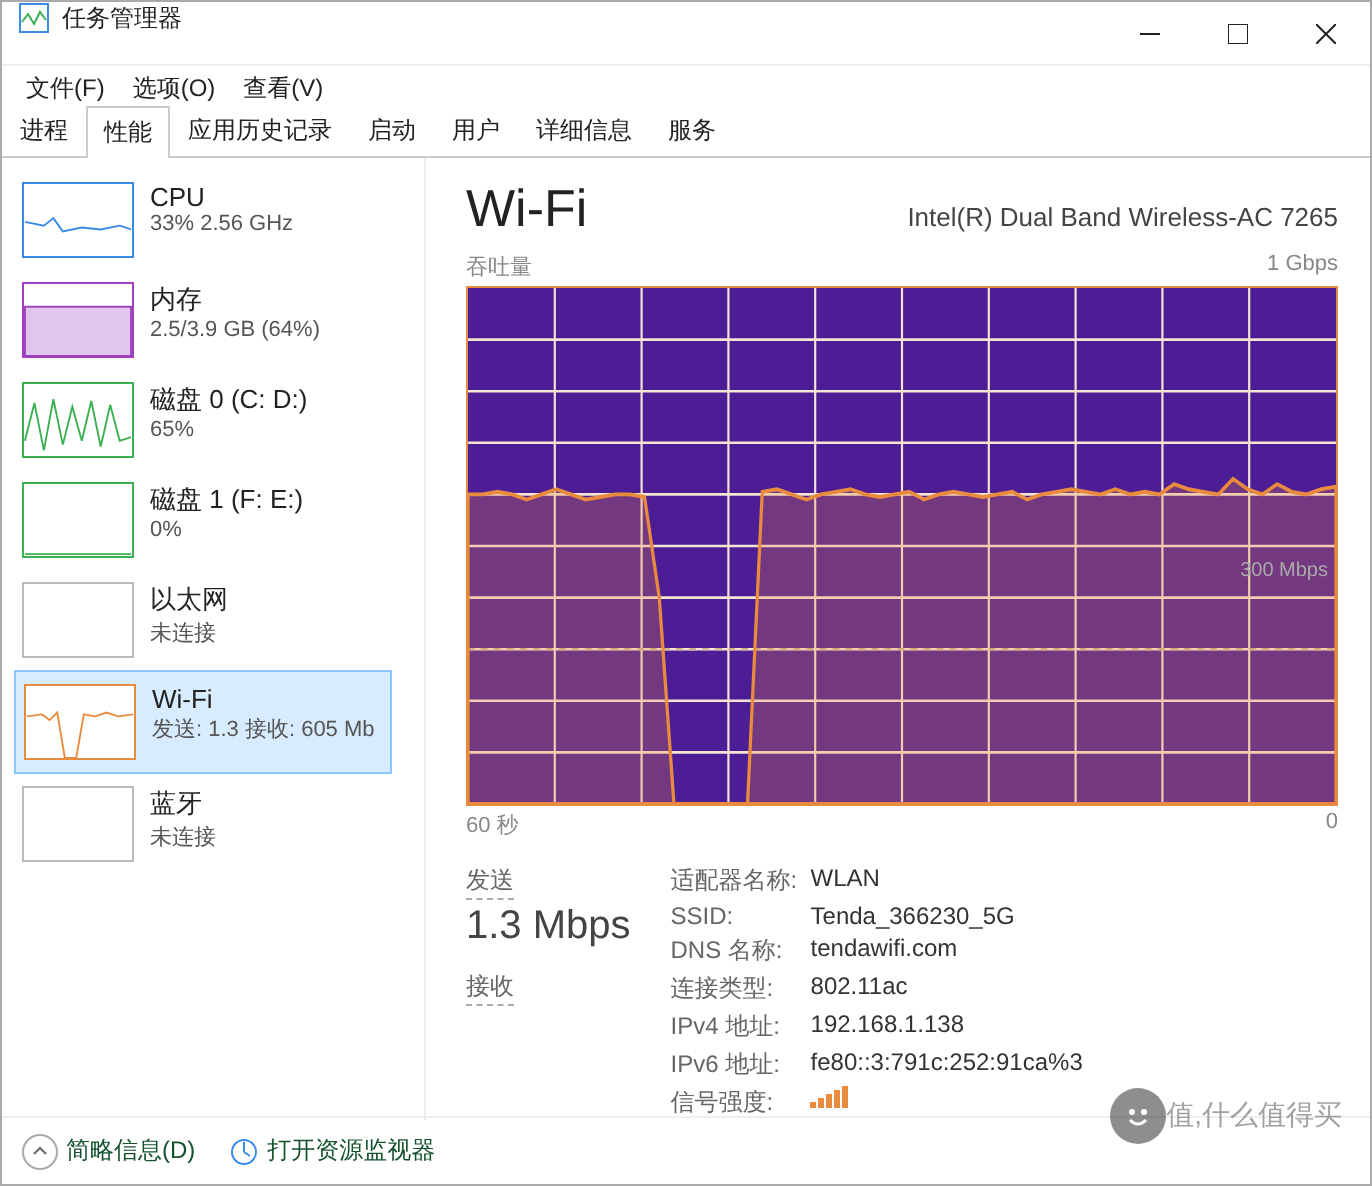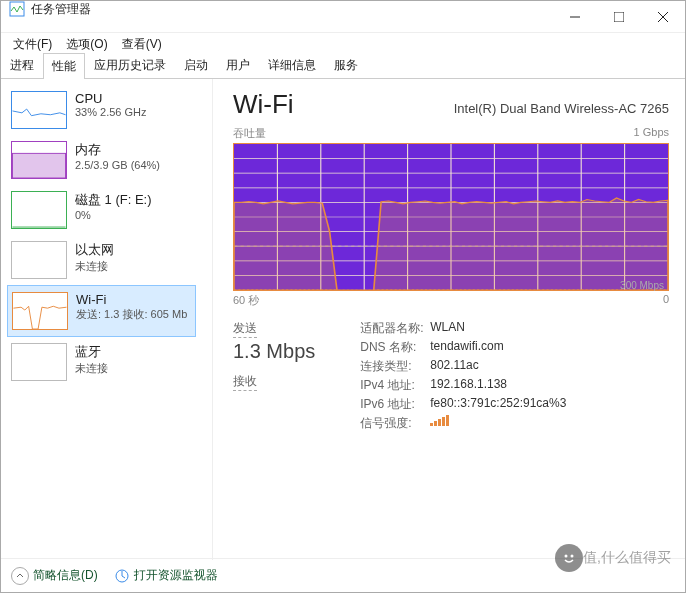--- a/index.html
+++ b/index.html
@@ -21,25 +21,25 @@
   .sbitem.selected { background: #d8ecff; border: 1px solid #8cc6ff; }
   .sbgraph { width: 56px; height: 38px; border: 1px solid; background: #fff; position: relative; overflow: hidden; flex-shrink: 0; }
   .sbgraph svg { width: 100%; height: 100%; display: block; }
   .sbtext .name { font-size: 13px; }
   .sbtext .sub { font-size: 11px; color: #555; }
   .main { flex: 1; padding: 10px 16px 6px 20px; position: relative; }
   .mtitle { display: flex; align-items: baseline; justify-content: space-between; }
   .mtitle h1 { font-size: 26px; font-weight: 400; }
   .mtitle .adapter { font-size: 13px; color: #444; }
   .chartlabels { display: flex; justify-content: space-between; font-size: 11px; color: #888; margin-top: 6px; }
-  .chart { border: 1px solid #e88b3f; height: 148px; margin-top: 2px; position: relative; background: #6d28d9; }
+  .chart { border: 1px solid #e88b3f; height: 260px; margin-top: 2px; position: relative; background: #4c1d95; }
   .chart svg { width: 100%; height: 100%; display: block; }
   .dashline { position: absolute; right: 4px; font-size: 10px; color: #aaa; }
   .xlabels { display: flex; justify-content: space-between; font-size: 11px; color: #888; margin-top: 2px; }
-  .stats { display: flex; gap: 45px; margin-top: 12px; }
+  .stats { display: flex; gap: 20px; margin-top: 12px; }
   .statcol .lbl { font-size: 12px; color: #666; border-bottom: 1px dashed #aaa; display: inline-block; margin-bottom: 2px; }
   .statcol .val { font-size: 20px; color: #444; margin-bottom: 10px; }
   .props { font-size: 12px; }
   .props .row { display: flex; margin-bottom: 2px; }
   .props .key { width: 70px; color: #666; }
   .props .value { color: #333; }
   .sigbars { display: inline-flex; gap: 1px; align-items: flex-end; }
   .sigbars span { width: 3px; background: #e88b3f; }
   .footer { position: absolute; bottom: 0; left: 0; right: 0; height: 34px; border-top: 1px solid #eee; display: flex; align-items: center; padding: 0 10px; gap: 16px; font-size: 12px; }
   .footer .link { color: #14532d; display: flex; align-items: center; gap: 4px; }
@@ -109,20 +109,31 @@
       </div>
       <div class="sbitem">
         <div class="sbgraph" style="border-color:#a040c0">
           <svg viewBox="0 0 56 38" stroke="#a040c0" fill="#a040c0">
             <rect x="0" y="12" width="56" height="26" fill-opacity="0.3"></rect>
           </svg>
         </div>
         <div class="sbtext">
           <div class="name">内存</div>
           <div class="sub">2.5/3.9 GB (64%)</div>
+        </div>
+      </div>
+      <div class="sbitem">
+        <div class="sbgraph" style="border-color:#3bb053">
+          <svg viewBox="0 0 56 38" stroke="#3bb053" fill="#3bb053">
+            <polyline points="0,30 5,10 10,35 15,8 20,32 25,12 30,30 35,9 40,33 45,11 50,30 56,28" fill="none"></polyline>
+          </svg>
+        </div>
+        <div class="sbtext">
+          <div class="name">磁盘 0 (C: D:)</div>
+          <div class="sub">65%</div>
         </div>
       </div>
       <div class="sbitem">
         <div class="sbgraph" style="border-color:#3bb053">
           <svg viewBox="0 0 56 38" stroke="#3bb053" fill="#3bb053">
             <line x1="0" y1="37" x2="56" y2="37"></line>
           </svg>
         </div>
         <div class="sbtext">
           <div class="name">磁盘 1 (F: E:)</div>
@@ -203,20 +214,24 @@
         <div class="lbl">发送</div>
         <div class="val">1.3 Mbps</div>
         <div class="lbl">接收</div>
       </div>
       <div class="props">
         <div class="row">
             <span class="key">适配器名称:</span>
             <span class="value">WLAN</span>
           </div>
         <div class="row">
+            <span class="key">SSID:</span>
+            <span class="value">Tenda_366230_5G</span>
+          </div>
+        <div class="row">
             <span class="key">DNS 名称:</span>
             <span class="value">tendawifi.com</span>
           </div>
         <div class="row">
             <span class="key">连接类型:</span>
             <span class="value">802.11ac</span>
           </div>
         <div class="row">
             <span class="key">IPv4 地址:</span>
             <span class="value">192.168.1.138</span>

